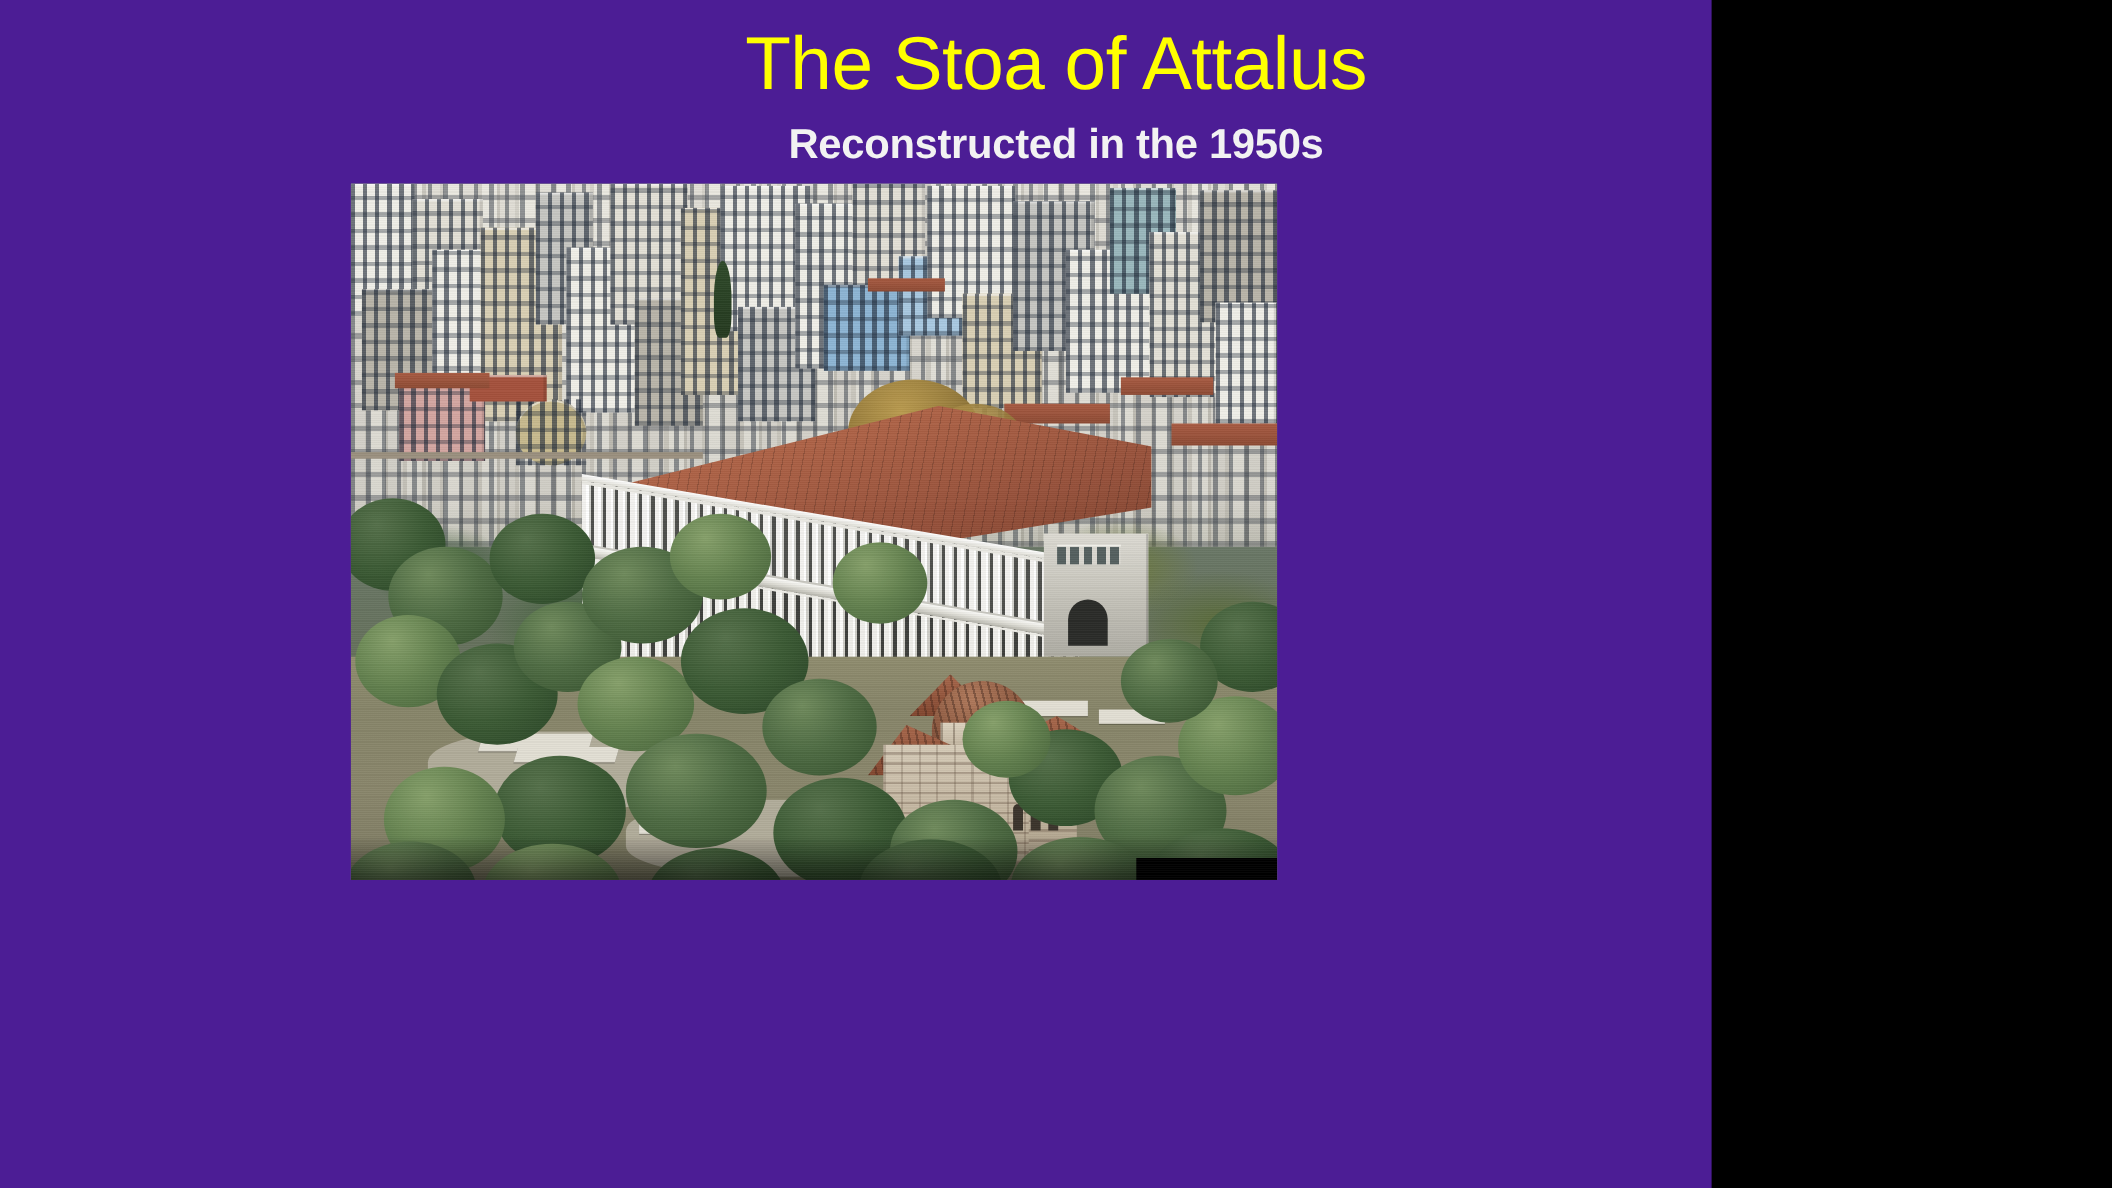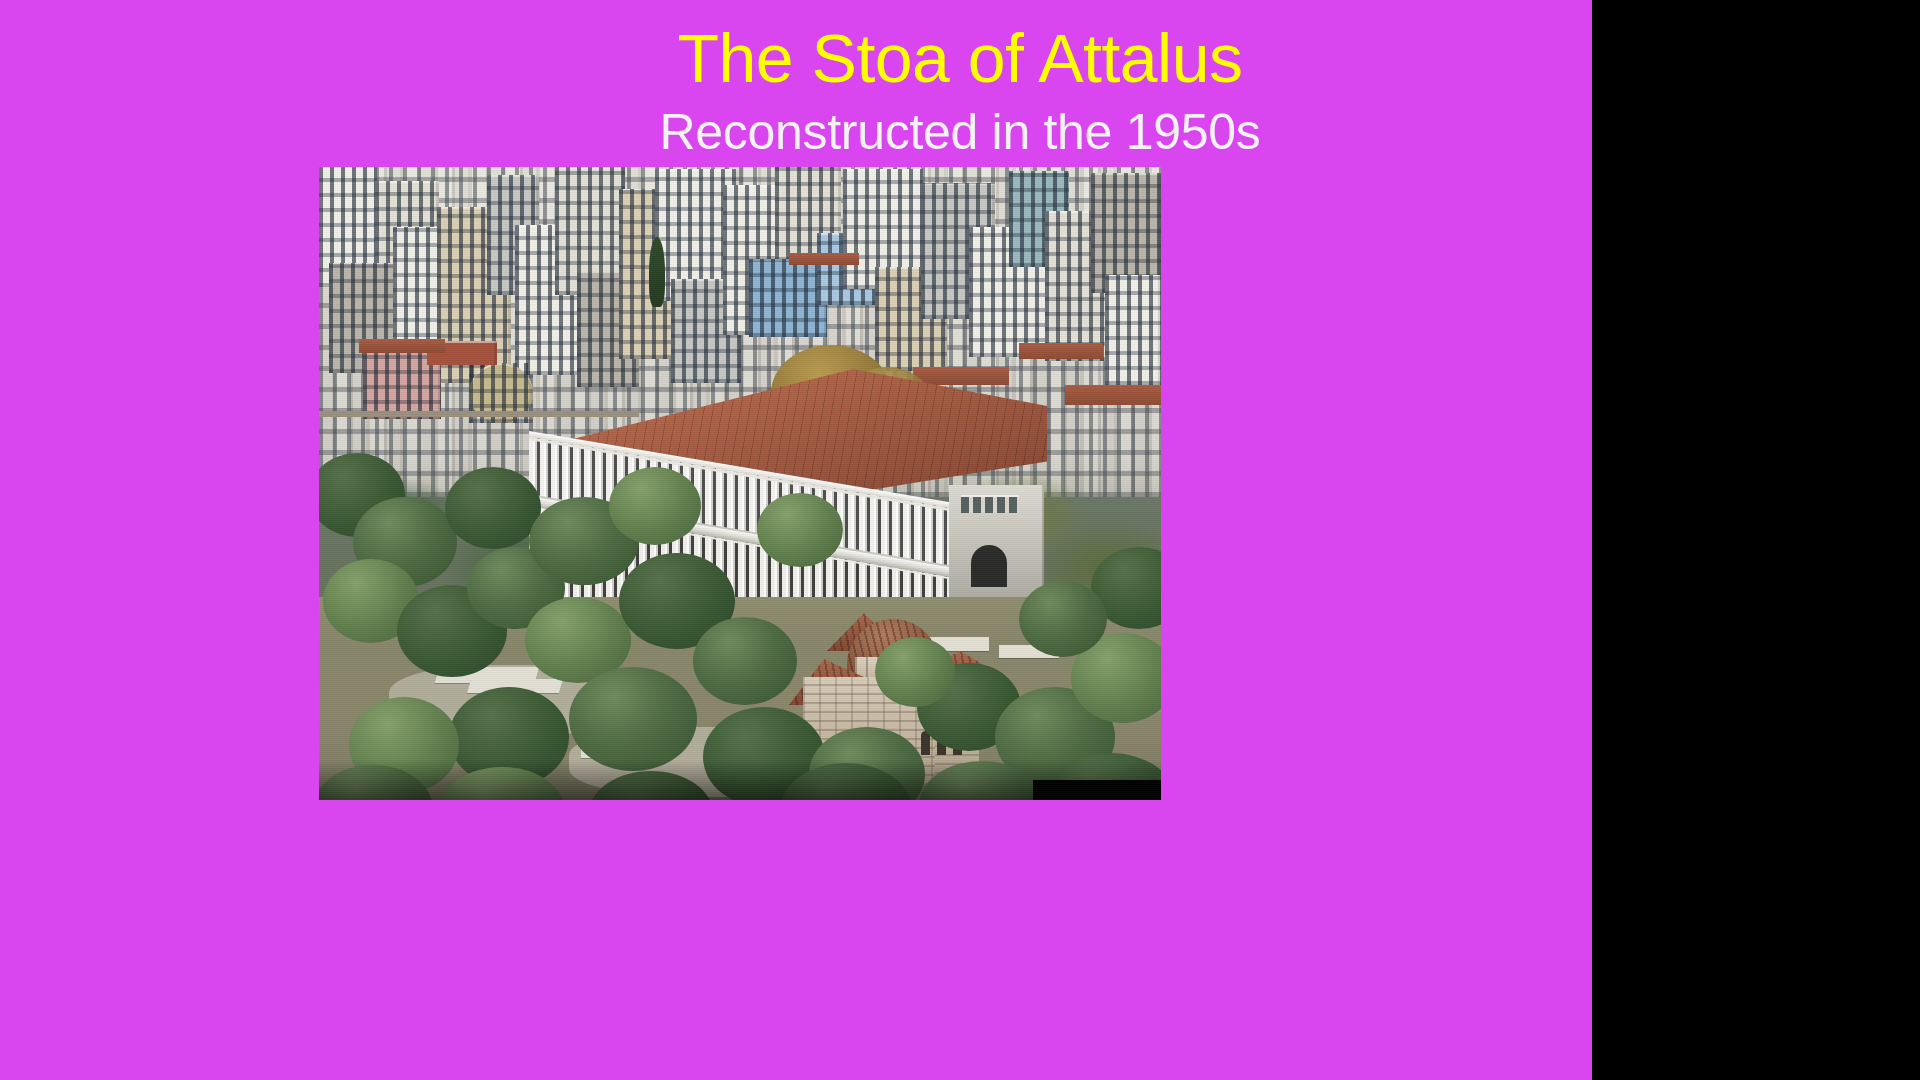--- a/index.html
+++ b/index.html
@@ -11,44 +11,43 @@
     overflow: hidden;
   }
   body {
     font-family: "Liberation Sans", sans-serif;
   }
 
   .slide {
     position: relative;
     width: 1556px;
     height: 1080px;
-    background: #d946ef;
-    padding-left: 36px;
+    background: #4c1d95;
   }
 
   
   .title-block {
     position: absolute;
     left: 0;
     top: 18px;
     width: 1920px;
     text-align: center;
   }
   .slide-title {
     font-size: 68px;
     line-height: 80px;
     font-weight: normal;
     color: #ffff00;
     letter-spacing: -0.5px;
     white-space: nowrap;
   }
   .slide-subtitle {
-    font-size: 50px;
+    font-size: 38px;
     line-height: 60px;
-    font-weight: normal;
+    font-weight: bold;
     color: #f2f2f2;
     letter-spacing: -0.3px;
     white-space: nowrap;
     margin-top: 4px;
   }
 
   
   .photo-frame {
     position: absolute;
     left: 319px;

